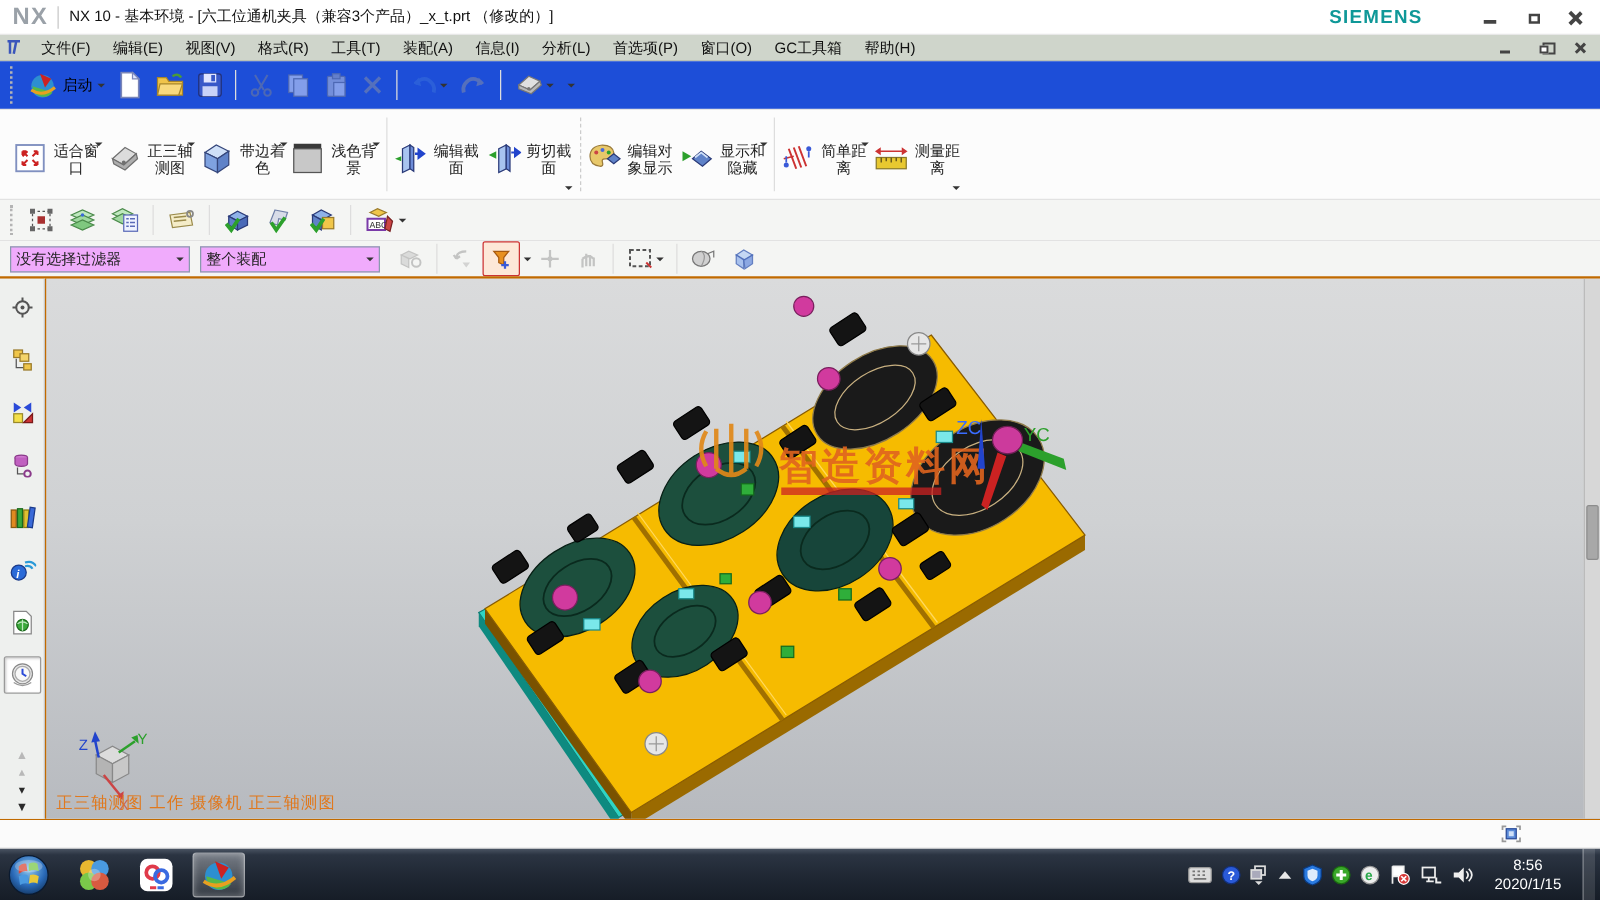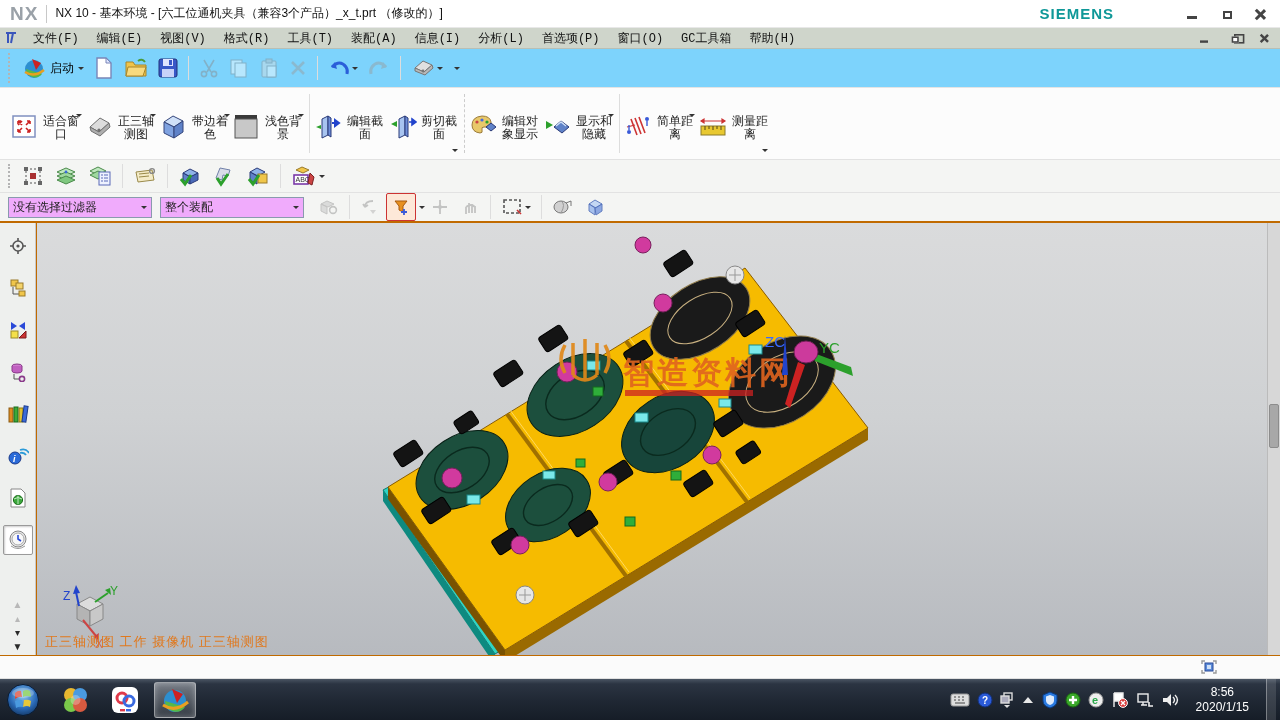--- a/index.html
+++ b/index.html
@@ -6,38 +6,38 @@
   html,body { width:1280px; height:720px; }
   body { font-family:"Liberation Sans","DejaVu Sans",sans-serif; font-size:12px; background:#fff; overflow:hidden; }
   #app { position:relative; width:1280px; height:720px; background:#fff; }
 
   
   .titlebar { height:28px; background:#ffffff; display:flex; align-items:center; border-bottom:1px solid #e8e8e8; }
   .nx-logo { font-size:19px; font-weight:bold; color:#9aa1a8; padding:0 8px 0 10px; letter-spacing:1px; }
   .title-sep { width:1px; height:18px; background:#c8c8c8; margin-right:8px; }
   .title-text { color:#111; font-size:12px; flex:0 1 auto; white-space:nowrap; }
   .title-right { margin-left:auto; display:flex; align-items:center; gap:0; }
-  .siemens { color:#0f9898; font-weight:bold; font-size:15px; letter-spacing:1px; margin-right:64px; }
+  .siemens { color:#0f9898; font-weight:bold; font-size:15px; letter-spacing:1px; margin-right:40px; }
   .winbtn { width:28px; height:20px; display:flex; align-items:center; justify-content:center; margin-right:6px; }
   .glyph-min { width:10px; height:3px; background:#444; margin-top:8px; }
   .glyph-restore { width:9px; height:8px; border:2px solid #444; position:relative; background:#fff; margin-top:3px; margin-left:3px;}
   .glyph-restore:before { content:""; position:absolute; left:1px; top:-5px; width:9px; height:8px; border:2px solid #444; z-index:-1; }
   .glyph-close { position:relative; width:12px; height:12px; }
   .glyph-close:before,.glyph-close:after { content:""; position:absolute; left:5px; top:0; width:2.5px; height:13px; background:#444; }
   .glyph-close:before { transform:rotate(45deg);} .glyph-close:after{ transform:rotate(-45deg);}
 
   
   .menubar { height:21px; background:#cfd5cb; display:flex; align-items:center; border-bottom:1px solid #b9bfb5; }
   .menubar .app-ico { margin:0 6px 0 4px; }
-  .menu-item { padding:18px 9px; color:#111; cursor:default; white-space:nowrap;font-family:Liberation Mono, monospace; }
+  .menu-item { padding:18px 9px; color:#111; cursor:default; white-space:nowrap; }
   .menubar-right { margin-left:auto; display:flex; align-items:center; }
   .menubar-right .winbtn { height:16px; transform:scale(.8); margin-right:2px; }
 
   
-  .quickbar { height:39px; background:#7dd3fc; display:flex; align-items:center; border-bottom:1px solid #e4e4e4; padding-left:8px; }
+  .quickbar { height:39px; background:#1d4ed8; display:flex; align-items:center; border-bottom:1px solid #e4e4e4; padding-left:8px; }
   .drag-dots { width:5px; align-self:stretch; margin:4px 4px 4px 0; border-left:2px dotted #b4b4b4; }
   .qitem { display:flex; align-items:center; padding:2px 4px; margin:0 1px; border-radius:2px; }
   .qitem .lbl { margin:0 2px 0 4px; }
   .gray { filter:grayscale(1) opacity(.45); }
   .vsep { width:1px; height:24px; background:#ddd; margin:0 5px; }
   .caret { width:0; height:0; border:3.5px solid transparent; border-top-color:#333; margin-top:4px; margin-left:2px; }
   .searchbox { display:flex; align-items:center; border:1px solid #9aa6b4; background:#fff; height:24px; width:168px; margin-left:8px; padding:0 4px; }
   .searchbox input { border:0; outline:0; flex:1; font-size:12px; font-family:inherit; color:#444; min-width:0; }
 
   

